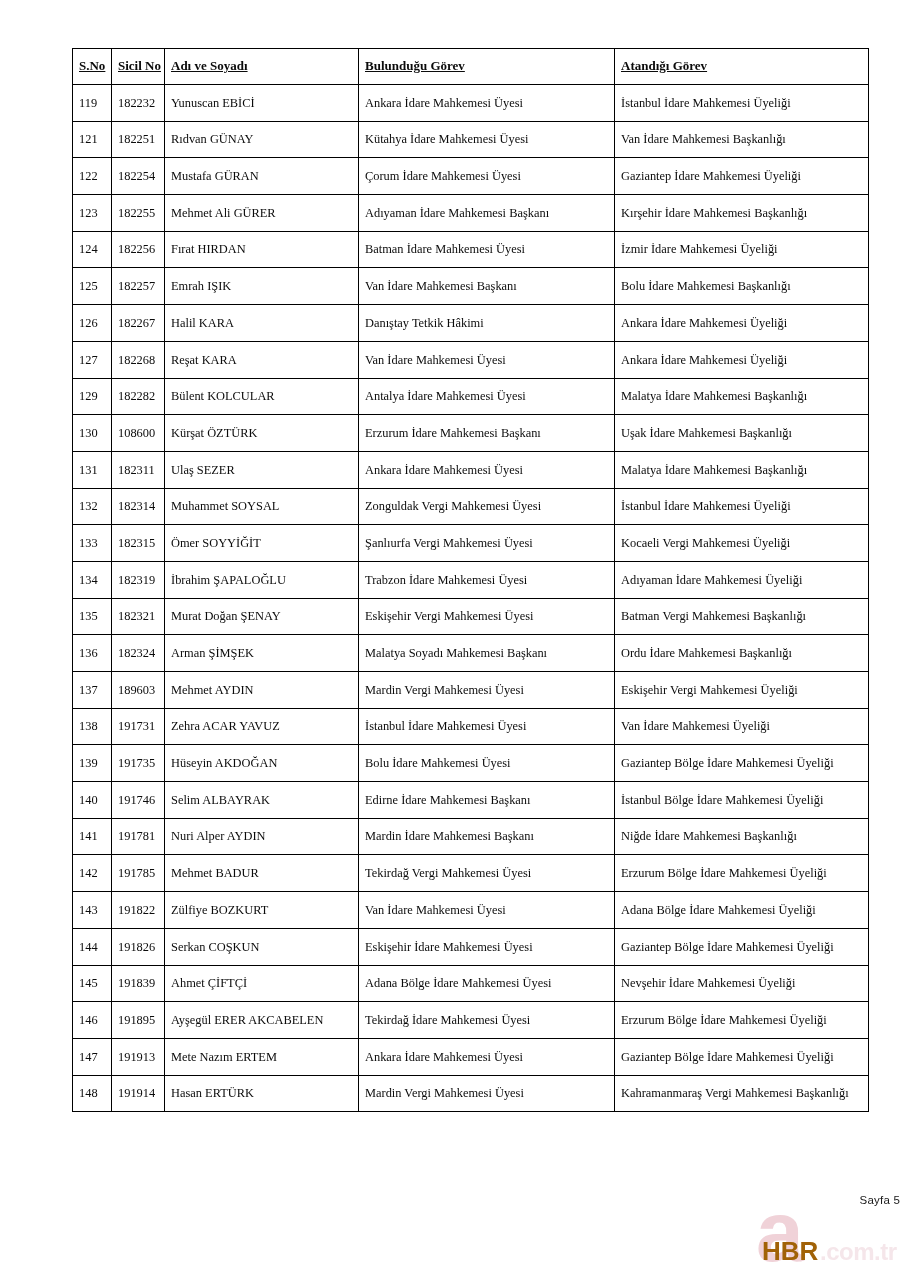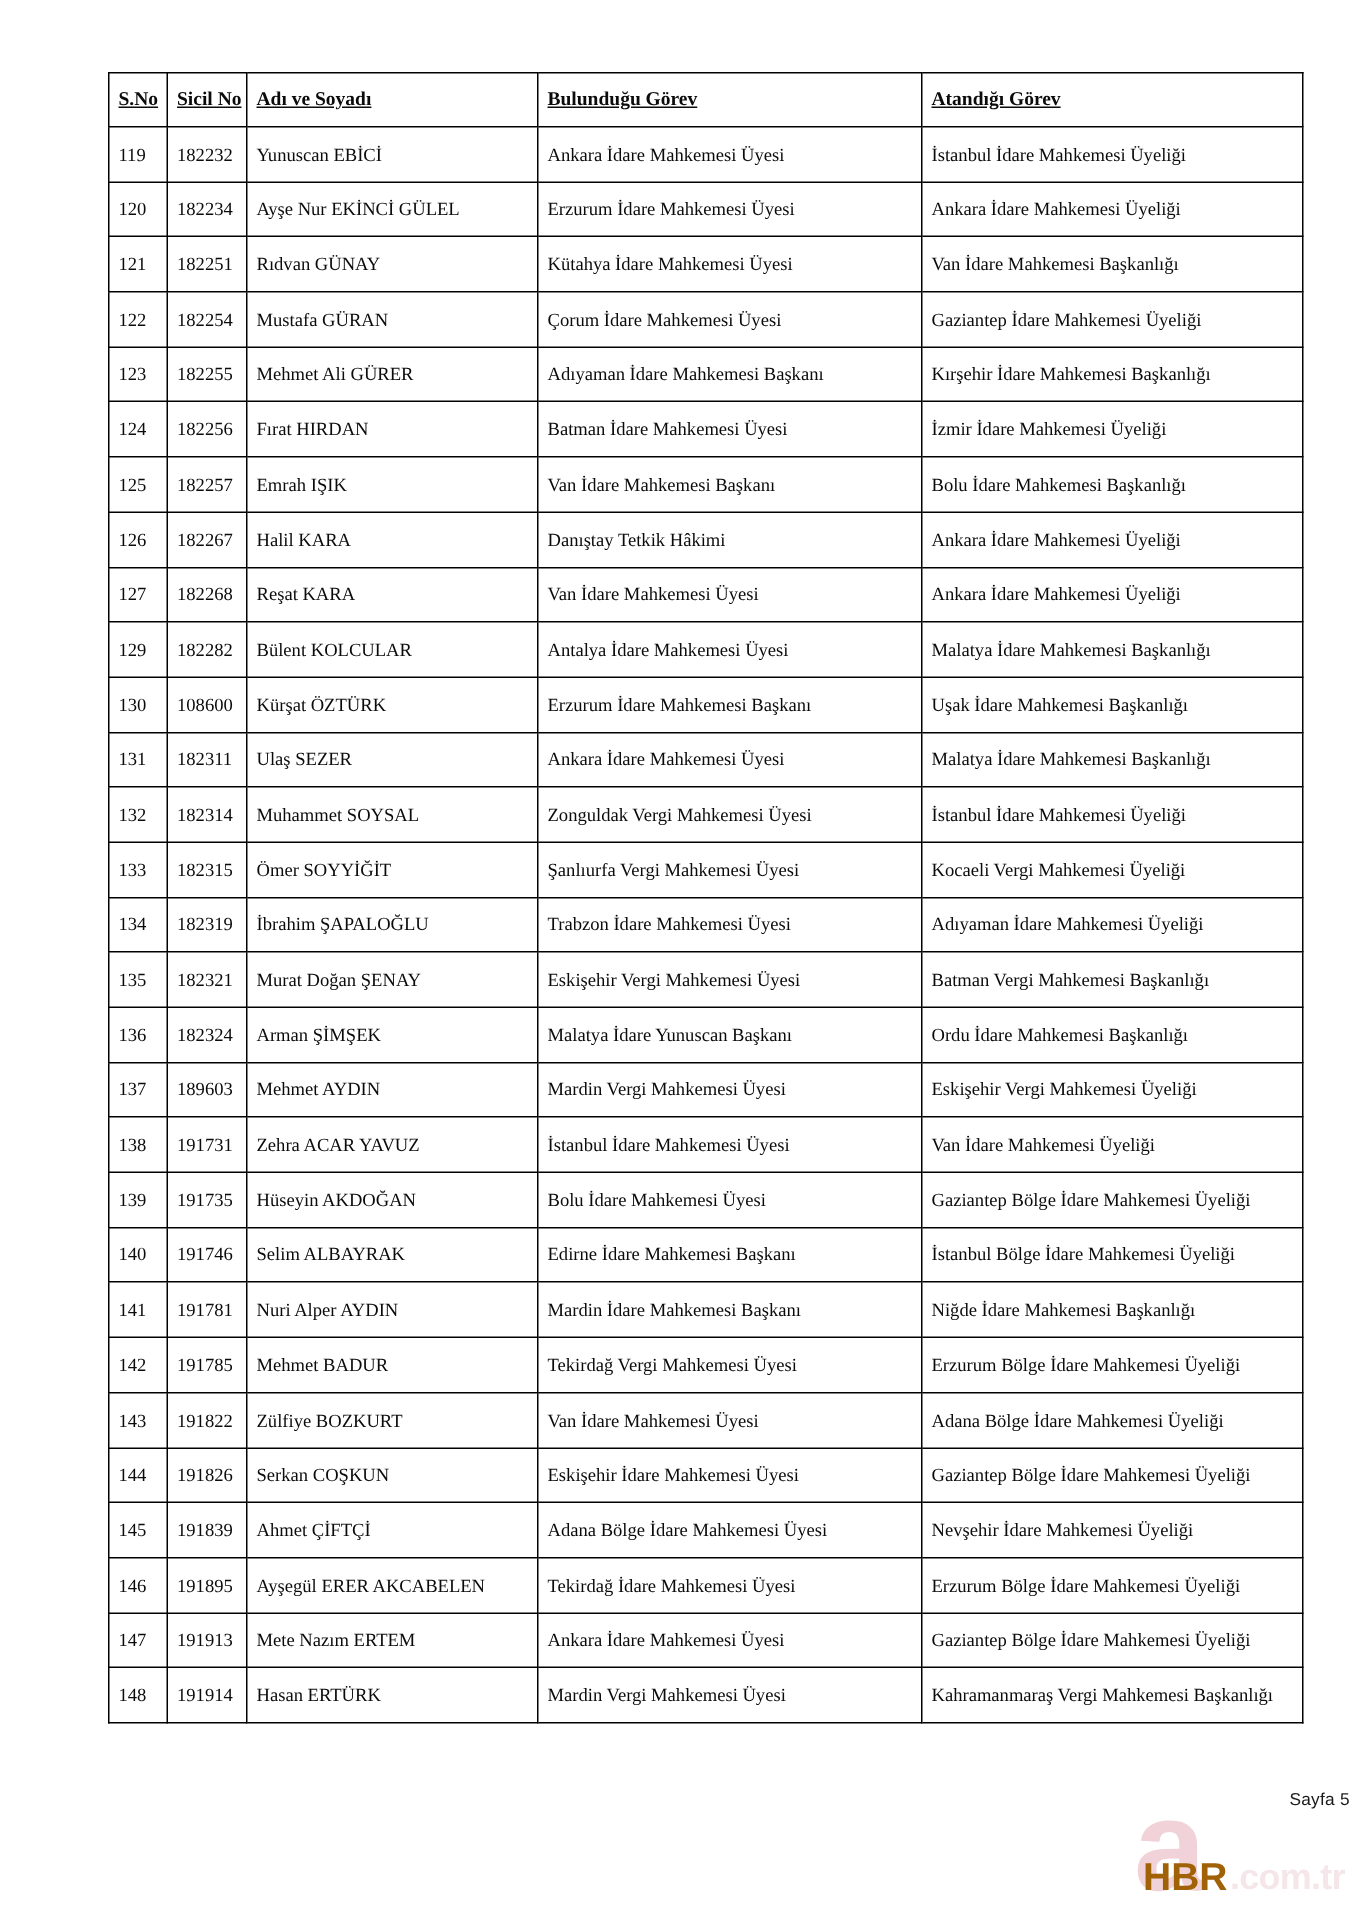--- a/index.html
+++ b/index.html
@@ -153,27 +153,20 @@
       </thead>
       <tbody id="table-body">
           <tr>
             <td class="sno">119</td>
             <td class="sicil">182232</td>
             <td class="ad">Yunuscan EBİCİ</td>
             <td class="bul">Ankara İdare Mahkemesi Üyesi</td>
             <td class="ata">İstanbul İdare Mahkemesi Üyeliği</td>
           </tr>
           <tr>
-            <td class="sno">120</td>
-            <td class="sicil">182234</td>
-            <td class="ad">Ayşe Nur EKİNCİ GÜLEL</td>
-            <td class="bul">Erzurum İdare Mahkemesi Üyesi</td>
-            <td class="ata">Ankara İdare Mahkemesi Üyeliği</td>
-          </tr>
-          <tr>
             <td class="sno">121</td>
             <td class="sicil">182251</td>
             <td class="ad">Rıdvan GÜNAY</td>
             <td class="bul">Kütahya İdare Mahkemesi Üyesi</td>
             <td class="ata">Van İdare Mahkemesi Başkanlığı</td>
           </tr>
           <tr>
             <td class="sno">122</td>
             <td class="sicil">182254</td>
             <td class="ad">Mustafa GÜRAN</td>
@@ -261,21 +254,21 @@
             <td class="sno">135</td>
             <td class="sicil">182321</td>
             <td class="ad">Murat Doğan ŞENAY</td>
             <td class="bul">Eskişehir Vergi Mahkemesi Üyesi</td>
             <td class="ata">Batman Vergi Mahkemesi Başkanlığı</td>
           </tr>
           <tr>
             <td class="sno">136</td>
             <td class="sicil">182324</td>
             <td class="ad">Arman ŞİMŞEK</td>
-            <td class="bul">Malatya İdare Yunuscan Başkanı</td>
+            <td class="bul">Malatya Soyadı Mahkemesi Başkanı</td>
             <td class="ata">Ordu İdare Mahkemesi Başkanlığı</td>
           </tr>
           <tr>
             <td class="sno">137</td>
             <td class="sicil">189603</td>
             <td class="ad">Mehmet AYDIN</td>
             <td class="bul">Mardin Vergi Mahkemesi Üyesi</td>
             <td class="ata">Eskişehir Vergi Mahkemesi Üyeliği</td>
           </tr>
           <tr>

